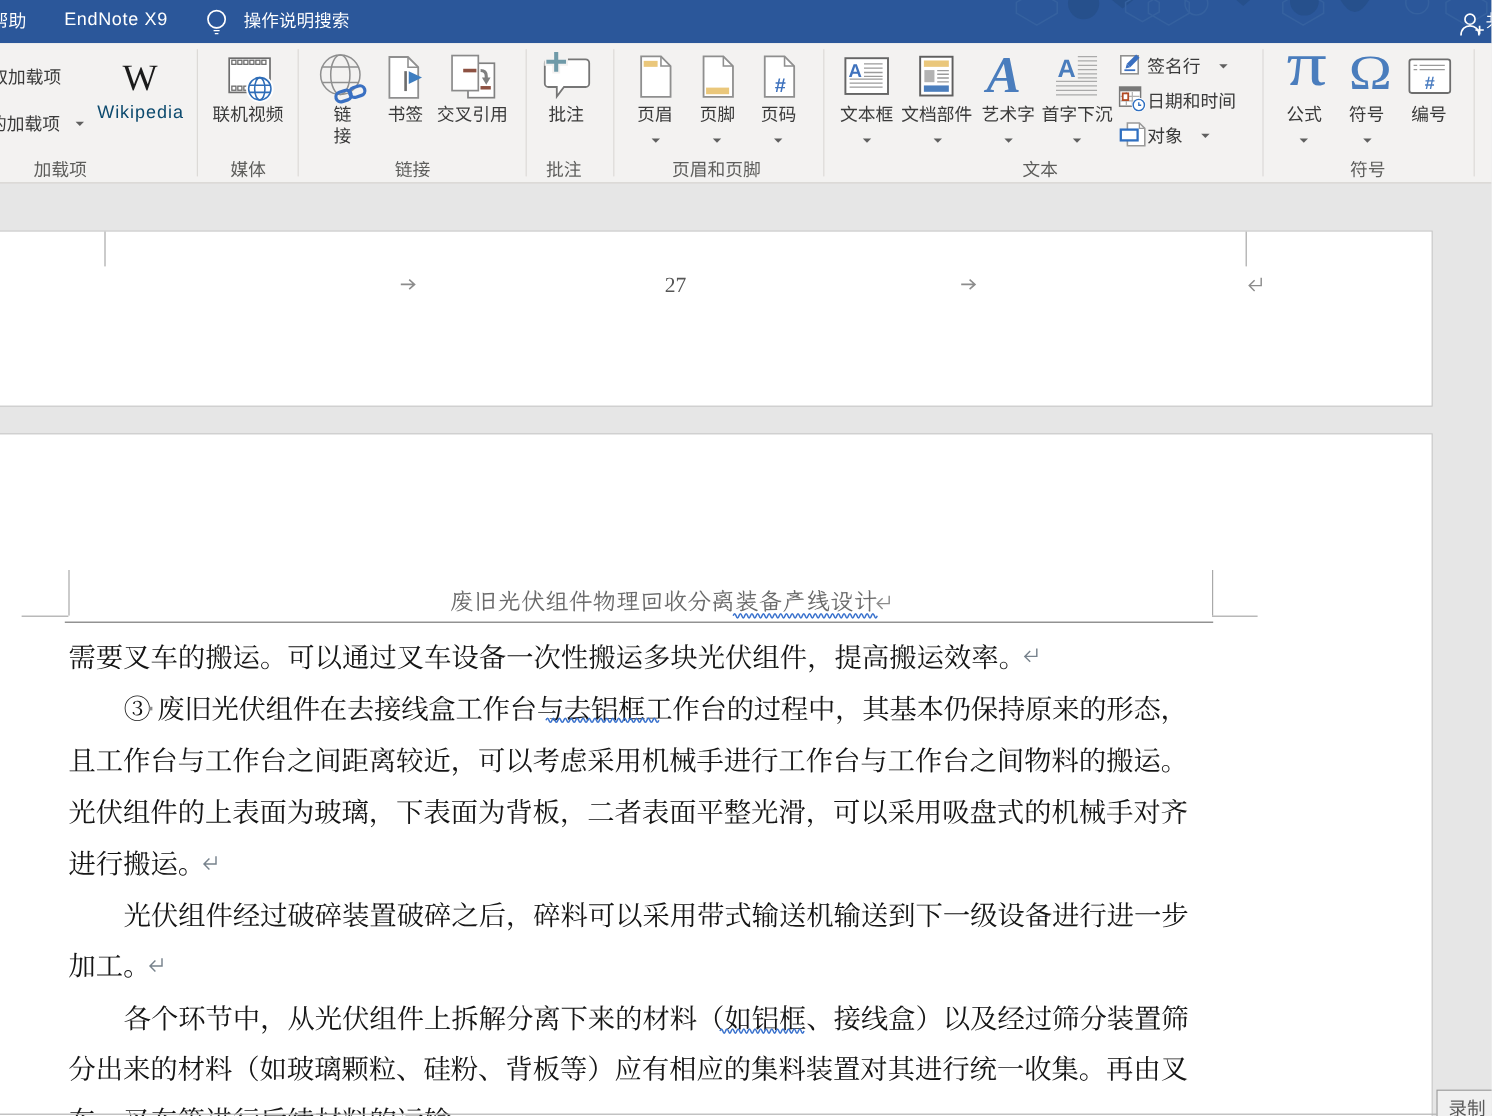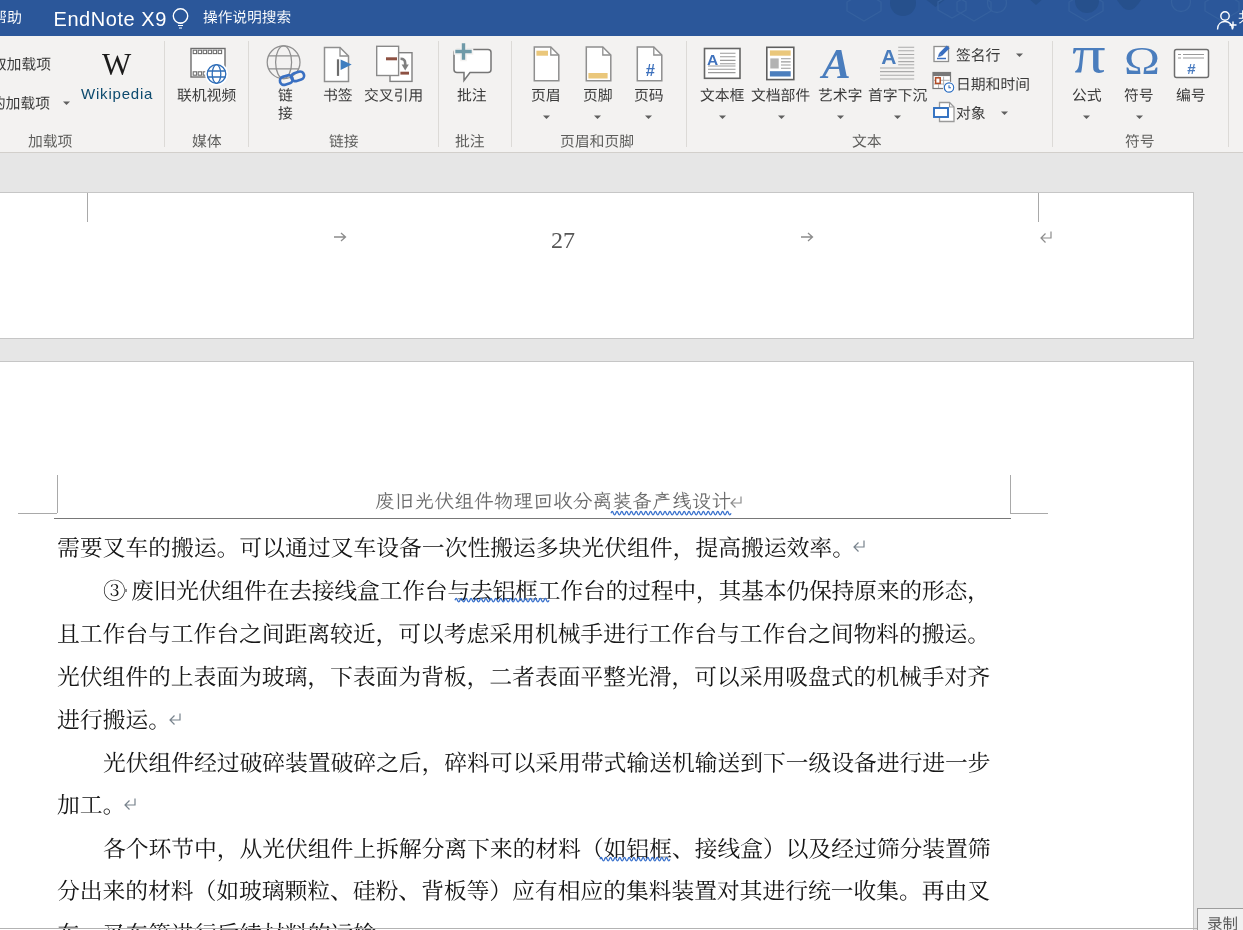--- a/index.html
+++ b/index.html
@@ -240,21 +240,21 @@
         <path d="M952,-6 l14,8 0,8 -14,8 -14,-8 0,-8 z"></path>
       </g>
     </svg>
   </div>
 <svg style="position:absolute;left:-11.0px;top:6.8px" width="36" height="21">
     <g fill="#fff" transform="translate(0,15.75) scale(0.01500,-0.01500)">
       <use href="#qa" x="200"></use>
       <use href="#qb" x="1200"></use>
     </g>
   </svg>
-<div style="position:absolute;left:53.5px;top:9.3px;font-family:'Liberation Sans',sans-serif;font-size:20px;color:#fff;font-weight:normal;font-style:normal;letter-spacing:0.55px;line-height:1;white-space:nowrap">EndNote X9</div>
+<div style="position:absolute;left:53.5px;top:9.3px;font-family:'Liberation Sans',sans-serif;font-size:15.0px;color:#fff;font-weight:normal;font-style:normal;letter-spacing:0.55px;line-height:1;white-space:nowrap">EndNote X9</div>
 <svg style="position:absolute;left:170px;top:6px" width="22" height="24">
     <circle cx="10.5" cy="10" r="7.2" stroke="#fff" stroke-width="1.4" fill="none"></circle>
     <path d="M8,17 h5 M8,19.5 h5 M9,22 h3" stroke="#fff" stroke-width="1.2" fill="none"></path>
   </svg>
 <svg style="position:absolute;left:200.0px;top:7.1px" width="95" height="20">
     <g fill="#fff" transform="translate(0,15.44) scale(0.01470,-0.01470)">
       <use href="#qc" x="204"></use>
       <use href="#qd" x="1204"></use>
       <use href="#qe" x="2204"></use>
       <use href="#qf" x="3204"></use>
@@ -634,21 +634,21 @@
 <div style="position:absolute;left:0;top:153px;width:1243px;height:777px;background:#e6e6e6"></div>
 <div style="position:absolute;left:-20px;top:192px;width:1212px;height:145px;background:#fff;border:1px solid #c6c6c6"></div>
 <div style="position:absolute;left:86.5px;top:193.0px;width:1px;height:29.0px;background:#a9a9a9"></div>
 <div style="position:absolute;left:1038.0px;top:193.0px;width:1px;height:29.0px;background:#a9a9a9"></div>
 <svg style="position:absolute;left:332.5px;top:231.0px" width="15" height="12">
     <path d="M1,6 H12 M8,2 L12.5,6 L8,10" stroke="#8c8c8c" stroke-width="1.3" fill="none"></path>
   </svg>
 <svg style="position:absolute;left:799.5px;top:231.0px" width="15" height="12">
     <path d="M1,6 H12 M8,2 L12.5,6 L8,10" stroke="#8c8c8c" stroke-width="1.3" fill="none"></path>
   </svg>
-<div style="position:absolute;left:563.0px;transform:translateX(-50%);top:228.0px;font-family:'Liberation Serif',sans-serif;font-size:24px;color:#565656;font-weight:normal;font-style:normal;letter-spacing:0px;line-height:1;white-space:nowrap">27</div>
+<div style="position:absolute;left:563.0px;transform:translateX(-50%);top:228.0px;font-family:'Liberation Serif',sans-serif;font-size:18px;color:#565656;font-weight:normal;font-style:normal;letter-spacing:0px;line-height:1;white-space:nowrap">27</div>
 <svg style="position:absolute;left:1039.0px;top:231.0px" width="14" height="14">
     <path d="M12,0.5 V7 H2 M6.5,2.5 L2,7 L6.5,11.5" stroke="#8c8c8c" stroke-width="1.2" fill="none"></path>
   </svg>
 <div style="position:absolute;left:-20px;top:361px;width:1212px;height:575px;background:#fff;border:1px solid #c6c6c6"></div>
 <div style="position:absolute;left:57.0px;top:475.0px;width:1px;height:38.0px;background:#a9a9a9"></div>
 <div style="position:absolute;left:18.0px;top:513.0px;width:39.0px;height:1px;background:#a9a9a9"></div>
 <div style="position:absolute;left:1009.5px;top:475.0px;width:1px;height:38.0px;background:#a9a9a9"></div>
 <div style="position:absolute;left:1009.5px;top:513.0px;width:38.5px;height:1px;background:#a9a9a9"></div>
 <svg style="position:absolute;left:372.0px;top:486.7px" width="363" height="27">
     <g fill="#6a6a6a" transform="translate(0,20.77) scale(0.01978,-0.01978)">

